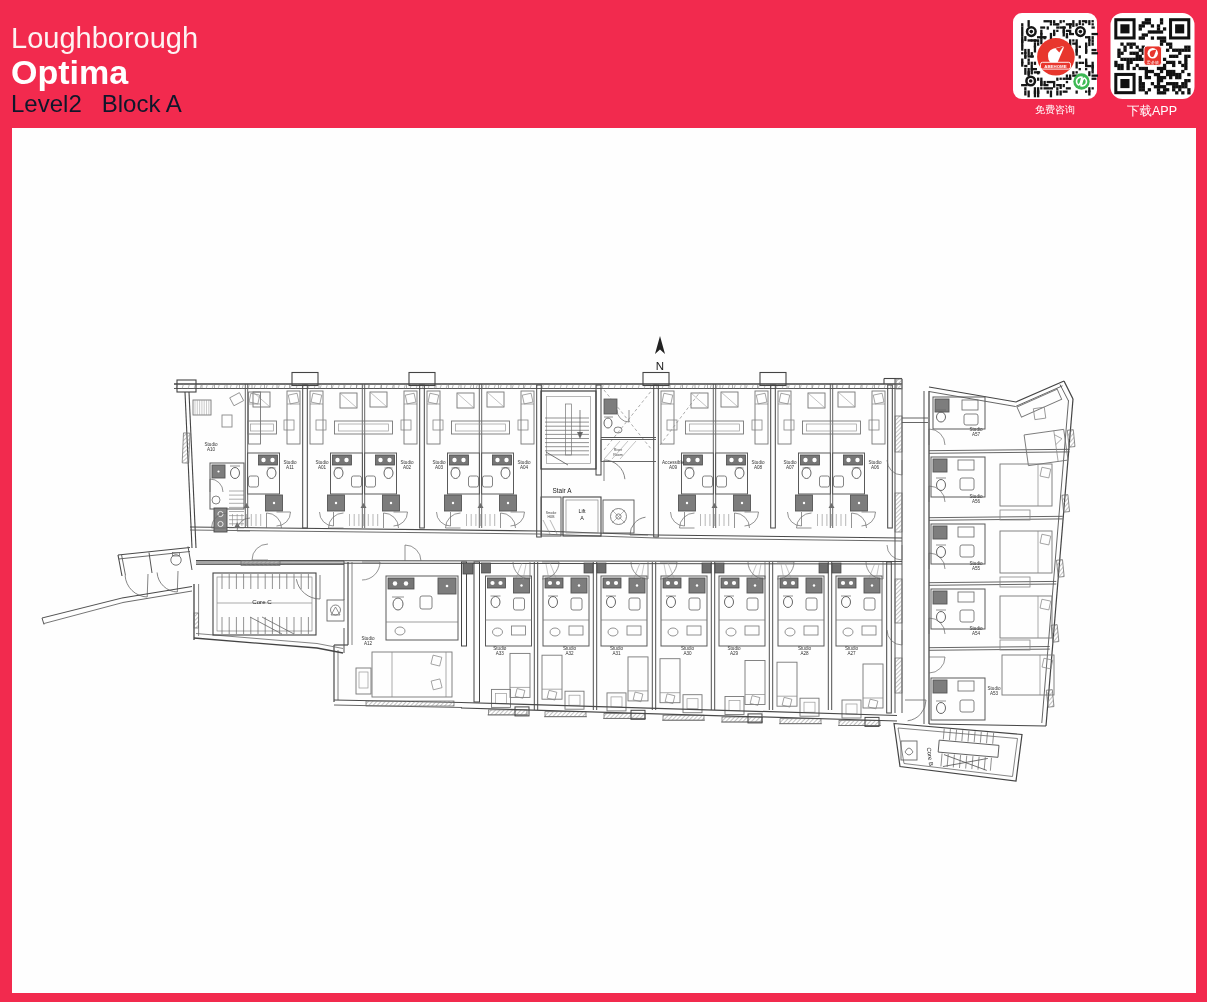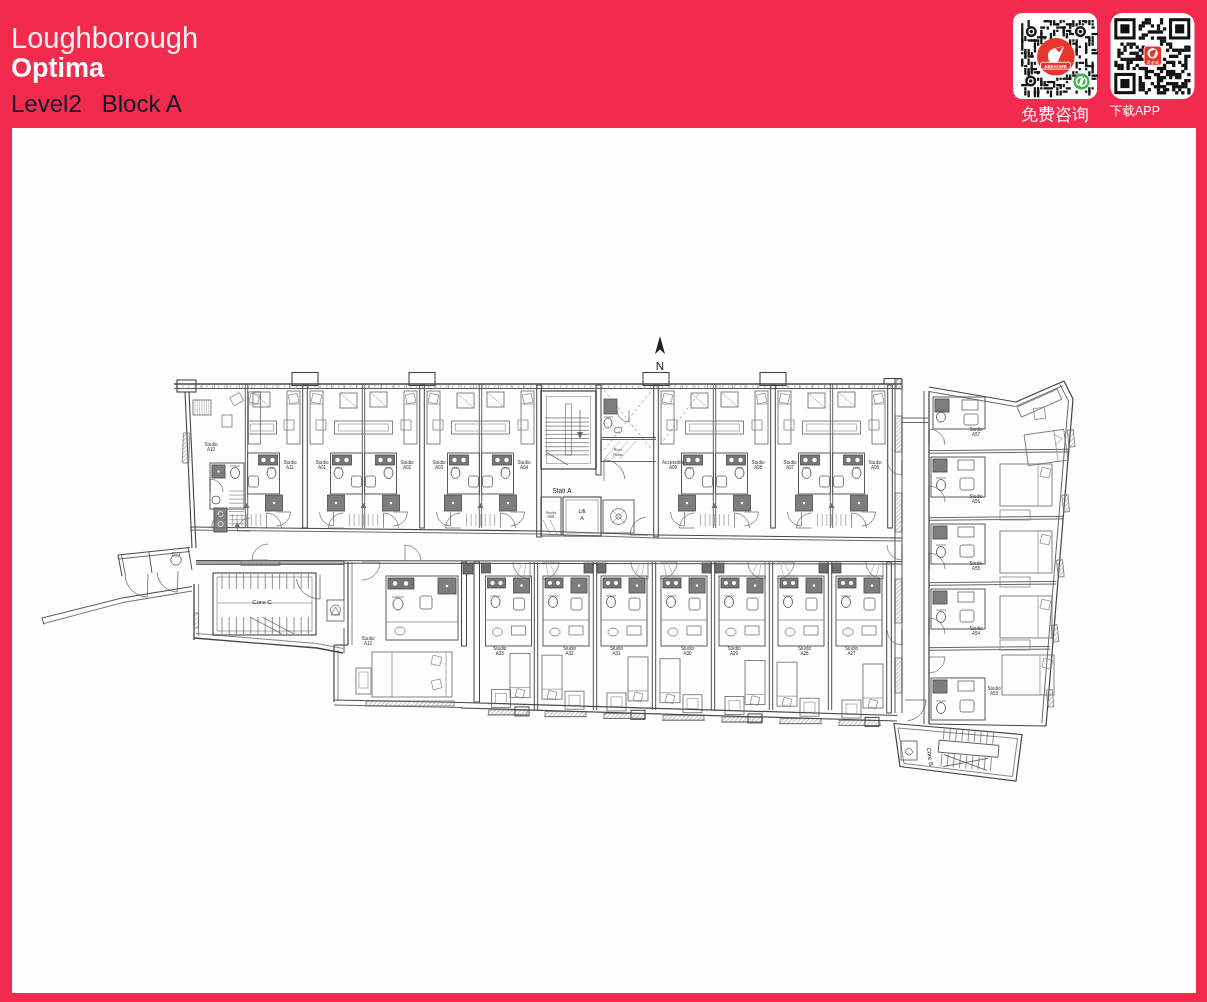--- a/index.html
+++ b/index.html
@@ -4,21 +4,21 @@
 <style>
 html,body{margin:0;padding:0;}
 body{width:1207px;height:1002px;background:#f22a4e;font-family:"Liberation Sans",sans-serif;position:relative;overflow:hidden;}
 .hdr{position:absolute;color:#fff;left:11px;white-space:pre;}
 </style>
 </head>
 <body>
 
 <div class="hdr" style="top:22px;font-size:29px;color:#fdf3f3;">Loughborough</div>
 
-<div class="hdr" style="top:53px;font-size:27px;font-weight:bold;">Optima</div>
+<div class="hdr" style="top:53px;font-size:34px;font-weight:bold;">Optima</div>
 
 <div class="hdr" style="top:90px;font-size:24px;color:#0f172a;">Level2&nbsp; &nbsp;Block A</div>
 
 <div style="position:absolute;left:12px;top:128px;width:1184px;height:865px;background:#fefefe;"></div>
 
 <div style="position:absolute;left:12px;top:128px;width:1184px;height:865px;">
 <svg width="1184" height="865" viewBox="12 128 1184 865">
       <defs>
         <pattern id="hp" width="3" height="3" patternUnits="userSpaceOnUse" patternTransform="rotate(45)">
           <line x1="0" y1="0" x2="0" y2="3" stroke="#888" stroke-width="1"></line>
@@ -2166,15 +2166,15 @@
       <rect x="1175.10" y="24.28" width="9.12" height="9.12" fill="#111"></rect>
       <rect x="1114.30" y="72.92" width="21.28" height="21.28" fill="#111"></rect>
       <rect x="1117.34" y="75.96" width="15.20" height="15.20" fill="#fff"></rect>
       <rect x="1120.38" y="79.00" width="9.12" height="9.12" fill="#111"></rect>
       <rect x="1144" y="46" width="17.5" height="19.5" rx="3" fill="#e8362d" stroke="#fff" stroke-width="0.9"></rect>
       <circle cx="1152.7" cy="53.3" r="5.2" fill="#fff"></circle>
       <path d="M1150,55.3 Q1149,51.5 1151.8,50.6 L1155.2,49.8 Q1156.5,49.6 1156,50.8 L1154,56 Q1153.2,57.5 1151.6,56.9 Q1150.4,56.4 1150,55.3 Z" fill="#e8362d"></path>
       <text x="1152.7" y="63.6" font-size="4.0" fill="#fff" text-anchor="middle" font-family="Liberation Sans,sans-serif">爱必侬</text>
     </svg></div>
 
-<div style="position:absolute;left:1013px;top:103px;width:84px;text-align:center;color:#fff;font-size:17px;">免费咨询</div>
-
-<div style="position:absolute;left:1110px;top:103px;width:84px;text-align:left;color:#fff;font-size:12.5px;">下载APP</div>
+<div style="position:absolute;left:1013px;top:103px;width:84px;text-align:center;color:#fff;font-size:10px;">免费咨询</div>
+
+<div style="position:absolute;left:1110px;top:103px;width:84px;text-align:center;color:#fff;font-size:12.5px;">下载APP</div>
 
 </body></html>

